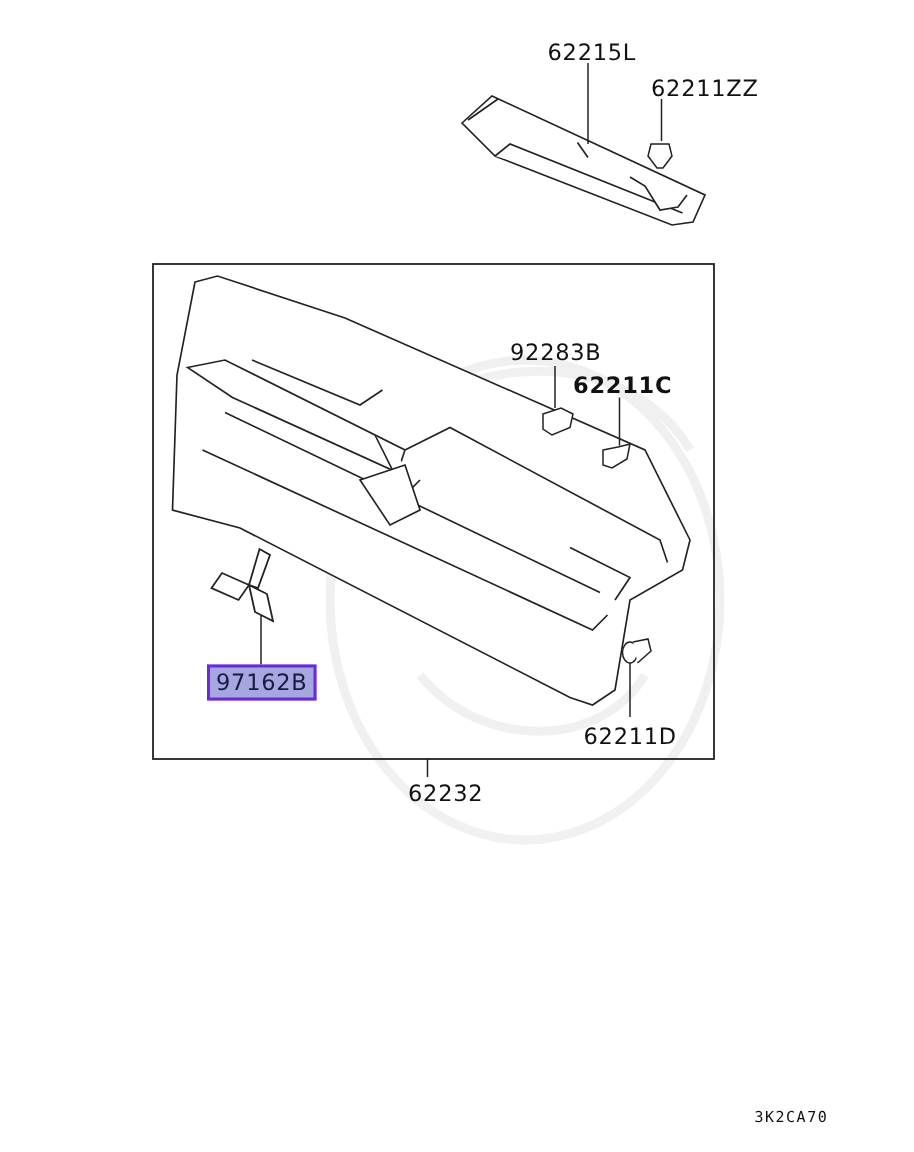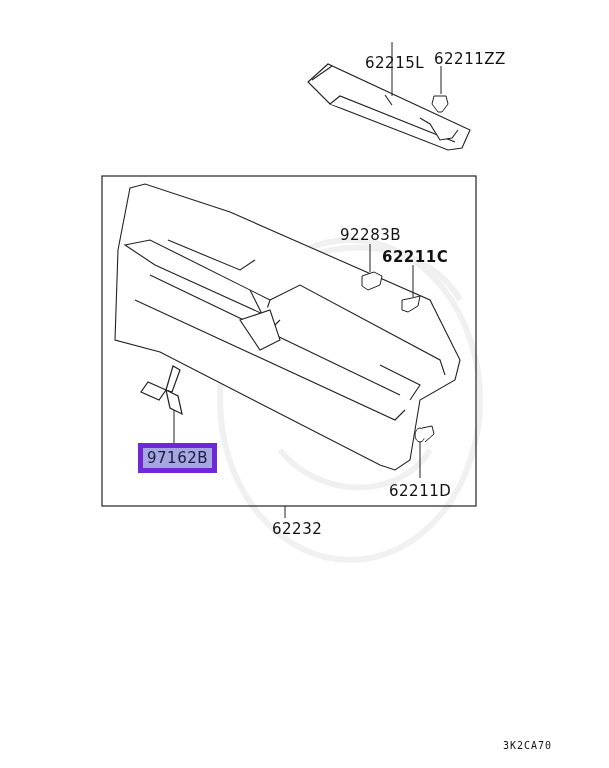--- a/index.html
+++ b/index.html
@@ -1,19 +1,19 @@
 <!DOCTYPE html>
 <html><head>
 <meta charset="utf-8">
 <style>
   html, body { margin:0; padding:0; background:#ffffff; }
   body { width:609px; height:768px; position:relative; overflow:hidden; font-family:"Liberation Sans", sans-serif; }
   .canvas { position:absolute; left:0; top:0; width:609px; height:768px; }
   .label { position:absolute; font-family:"DejaVu Sans", sans-serif; font-size:15px; color:#111; letter-spacing:0.5px; white-space:nowrap; }
-  .label.hl { background:#a6a6e0; border:5px solid #6d28d9; padding:1px 4px; color:#1a1a40; }
+  .label.hl { background:#a6a6e0; border:2px solid #6d28d9; padding:1px 4px; color:#1a1a40; }
   .code { position:absolute; font-family:"DejaVu Sans Mono", monospace; font-weight:normal; font-size:10px; color:#111; letter-spacing:1px; }
 </style>
 </head>
 <body>
 
 <svg class="canvas" width="609" height="768" viewBox="0 0 609 768" xmlns="http://www.w3.org/2000/svg">
 
   <g opacity="0.12" fill="none" stroke="#888" stroke-width="6">
     <ellipse cx="350" cy="400" rx="130" ry="160"></ellipse>
     <path d="M250 300 C 300 230, 420 230, 460 300"></path>
@@ -66,21 +66,21 @@
   <g fill="#fff" stroke="#222" stroke-width="1.2">
     <path d="M166 390 L173 366 L180 370 L172 392 Z"></path>
     <path d="M166 390 L148 382 L141 392 L159 400 Z"></path>
     <path d="M166 390 L170 408 L182 414 L178 396 Z"></path>
   </g>
   <line x1="174" y1="410" x2="174" y2="443" stroke="#222" stroke-width="1"></line>
 
   <line x1="285" y1="506" x2="285" y2="518" stroke="#222" stroke-width="1"></line>
 </svg>
 
-<div class="label" style="left:365px;top:26px;margin-top:28px;">62215L</div>
+<div class="label" style="left:365px;top:26px;">62215L</div>
 <div class="label" style="left:404px;top:50px;margin-left:30px;">62211ZZ</div>
 <div class="label" style="left:340px;top:226px;">92283B</div>
 <div class="label" style="left:382px;top:248px;font-weight:bold;">62211C</div>
 <div class="label" style="left:389px;top:482px;">62211D</div>
 <div class="label hl" style="left:138px;top:443px;">97162B</div>
 <div class="label" style="left:272px;top:520px;">62232</div>
 
 <div class="code" style="left:503px;top:740px;">3K2CA70</div>
 
 </body></html>

